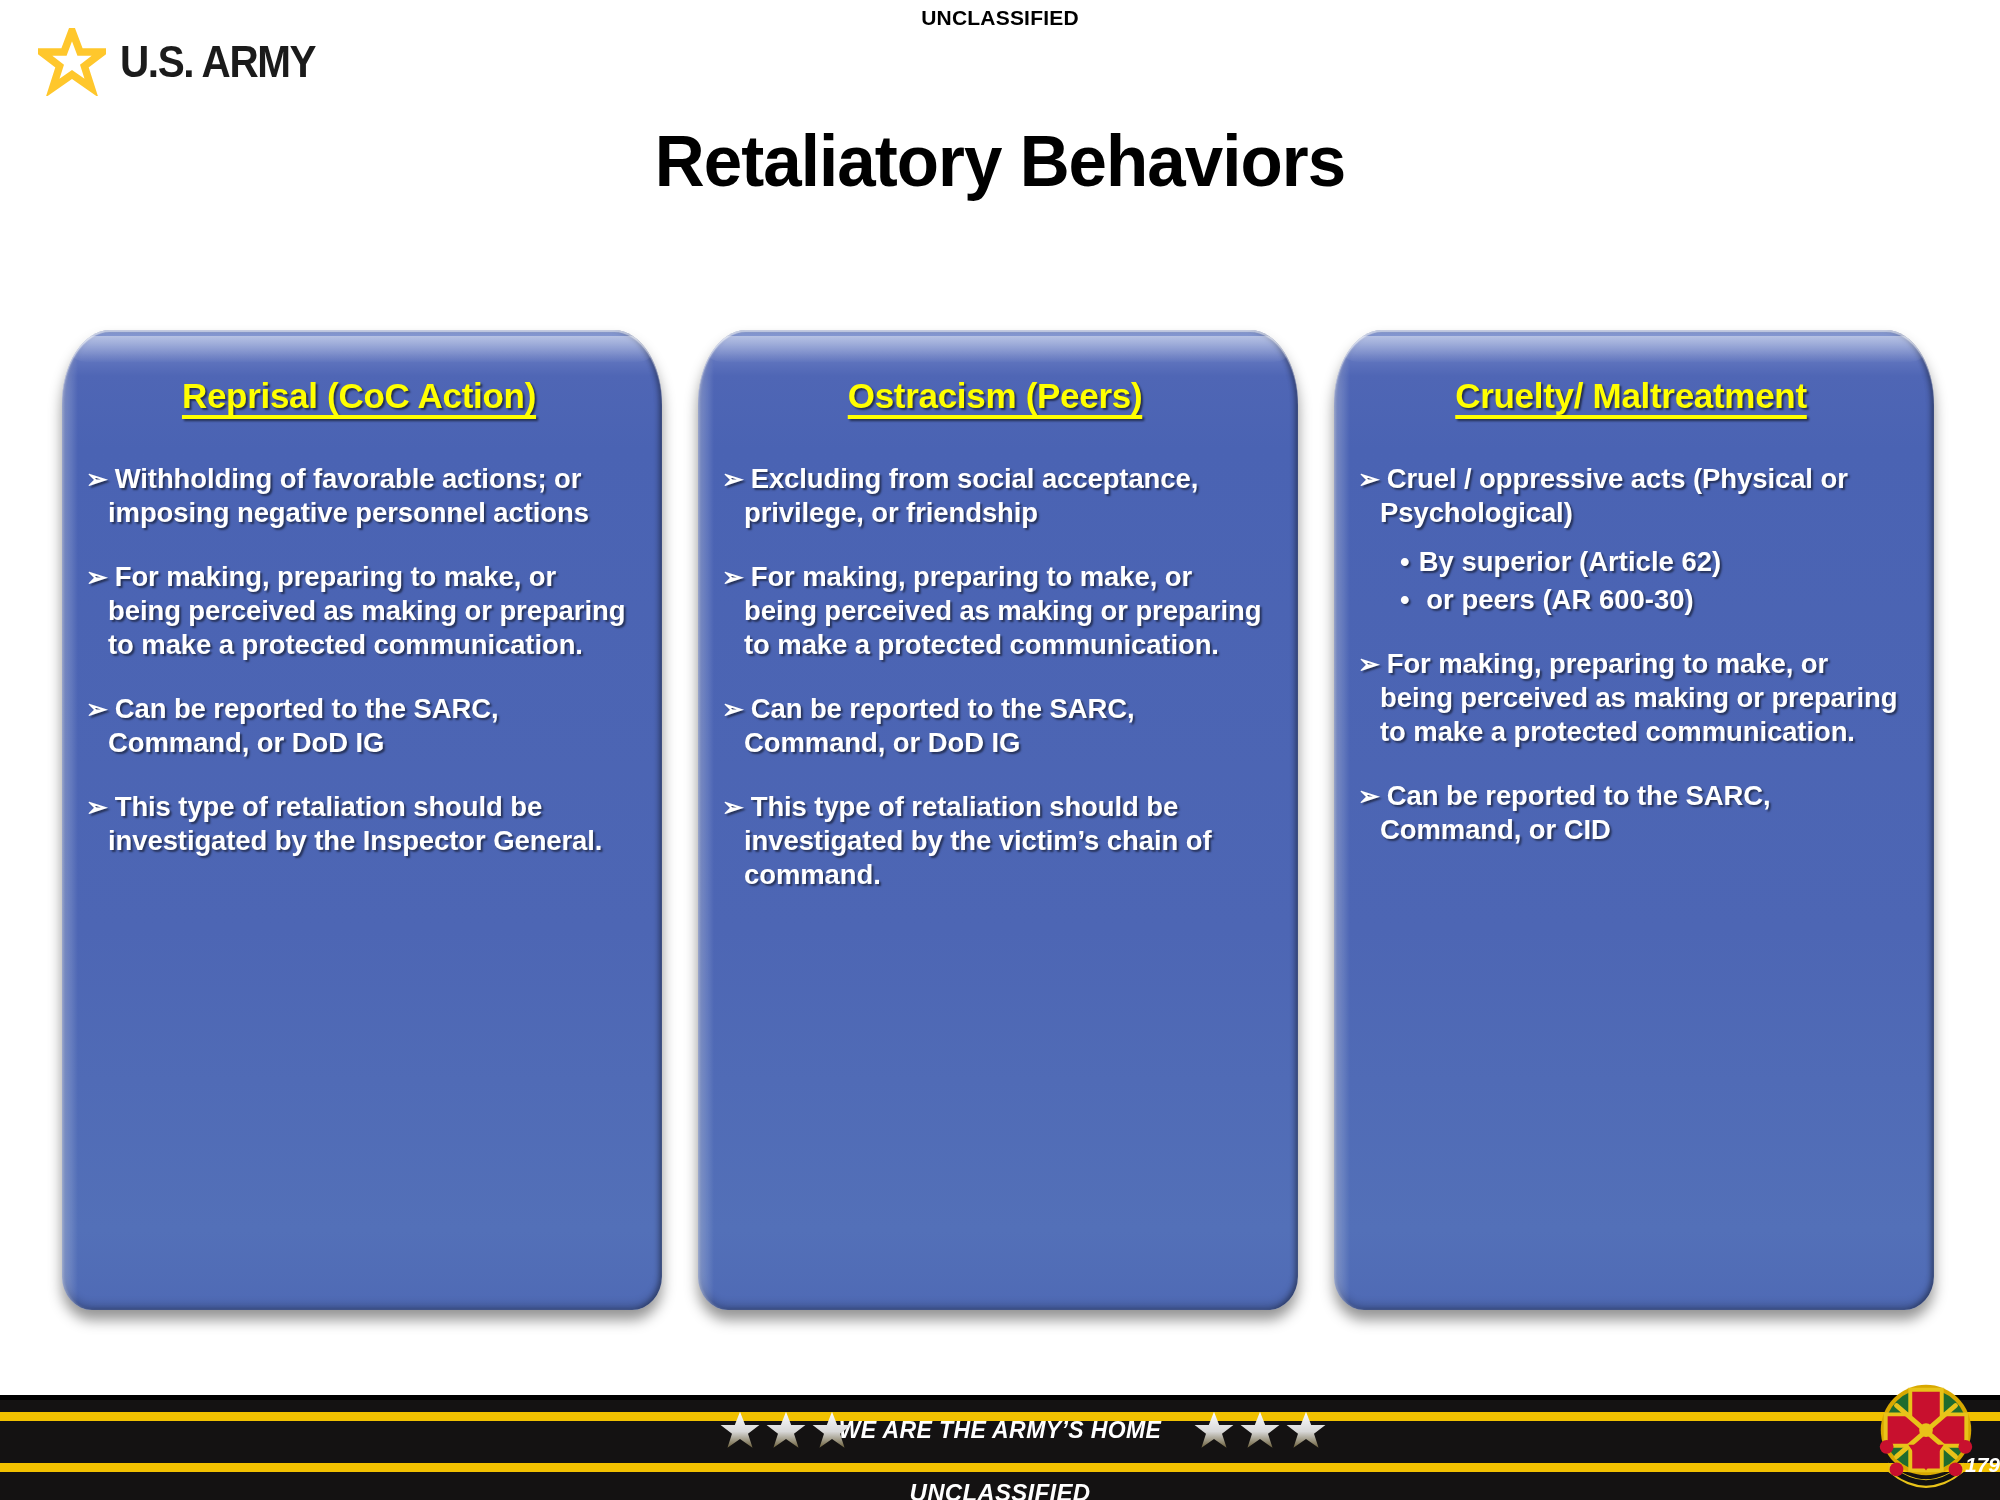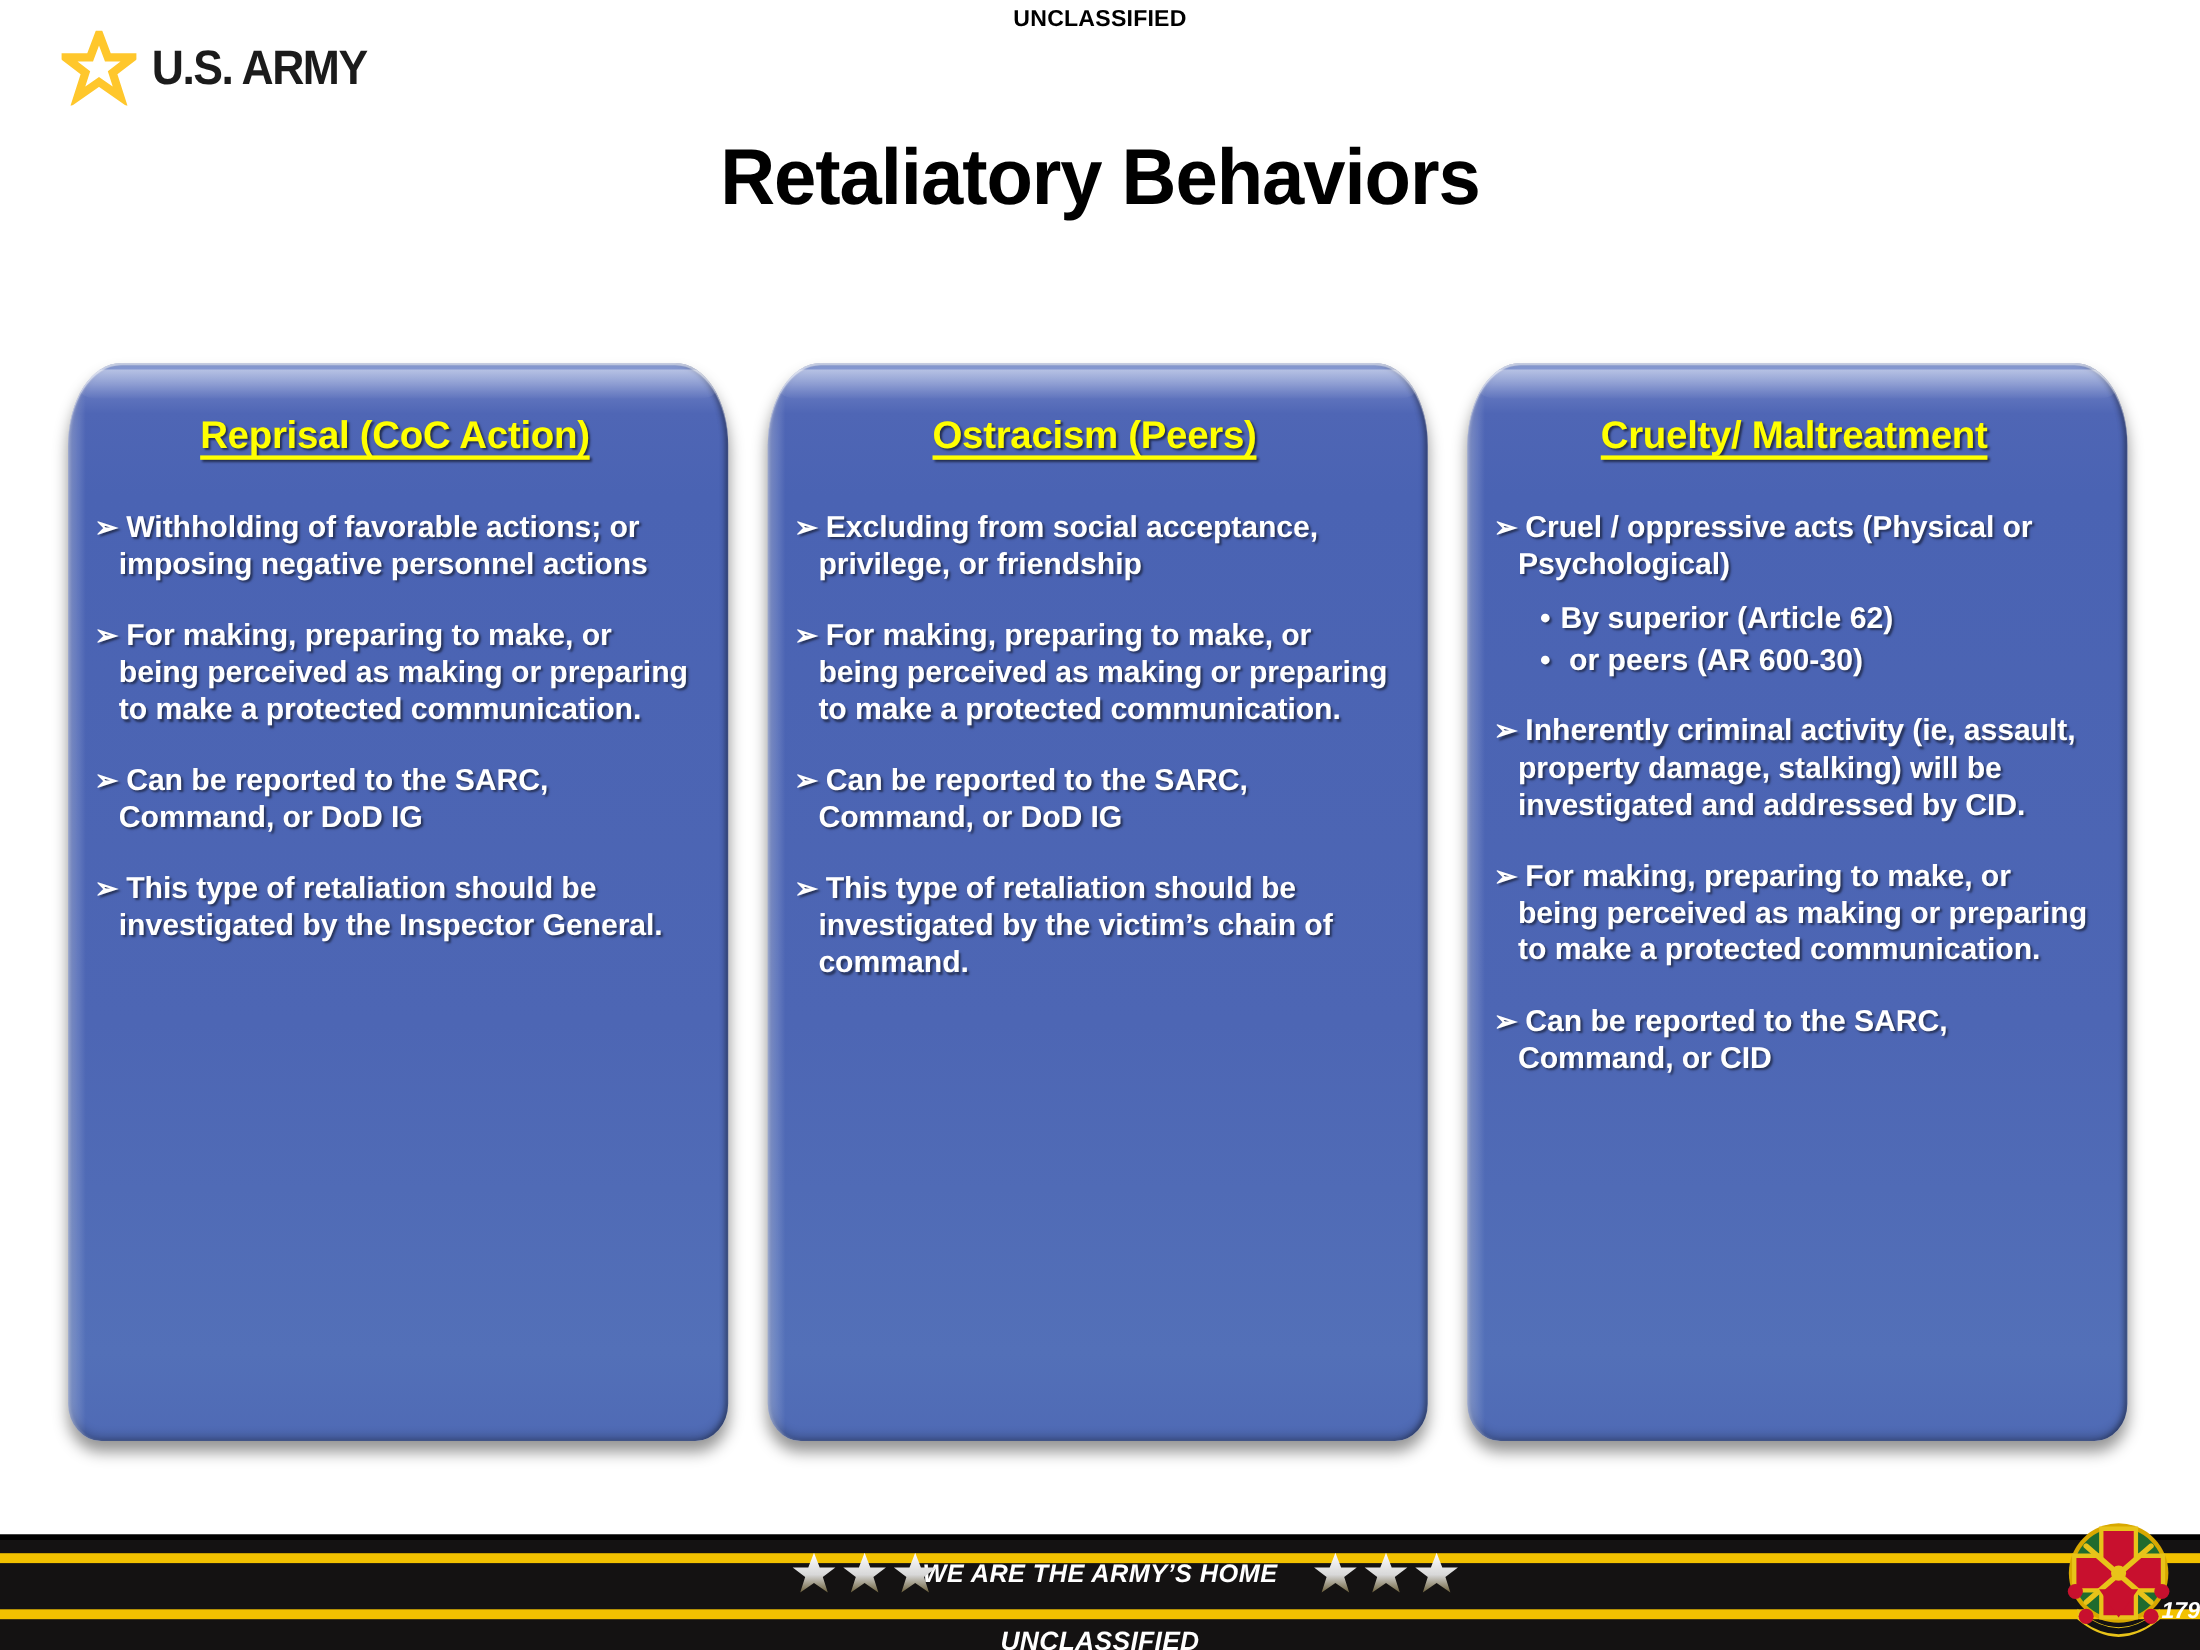--- a/index.html
+++ b/index.html
@@ -24,21 +24,21 @@
     text-align: center;
     font-size: 21px;
     font-weight: bold;
     color: #000000;
     letter-spacing: 0.2px;
   }
 
   
   .army-logo {
     position: absolute;
-    left: 56px;
+    left: 38px;
     top: 28px;
     display: flex;
     align-items: center;
     gap: 14px;
   }
   .army-star {
     width: 68px;
     height: 68px;
     display: block;
   }
@@ -300,21 +300,20 @@
     </div>
   </div>
 
   <div class="panel">
     <div class="panel-inner">
       <div class="panel-title">Cruelty/ Maltreatment</div>
       <ul class="bullets">
         <li class="bullet" style="margin-bottom:16px;"><span class="arrow">➢</span><span>Cruel / oppressive acts (Physical or Psychological)</span></li>
         <li class="subbullet"><span class="dot">•</span><span>By superior (Article 62)</span></li>
         <li class="subbullet gap-after"><span class="dot">•</span><span> or peers (AR 600-30)</span></li>
-        <li class="bullet"><span class="arrow">➢</span><span>Inherently criminal activity (ie, assault, property damage, stalking) will be investigated and addressed by CID.</span></li>
         <li class="bullet"><span class="arrow">➢</span><span>For making, preparing to make, or being perceived as making or preparing to make a protected communication.</span></li>
         <li class="bullet"><span class="arrow">➢</span><span>Can be reported to the SARC, Command, or CID</span></li>
       </ul>
     </div>
   </div>
 
 </div>
 
 <div class="footer-band">
   <div class="footer-edge-top"></div>

